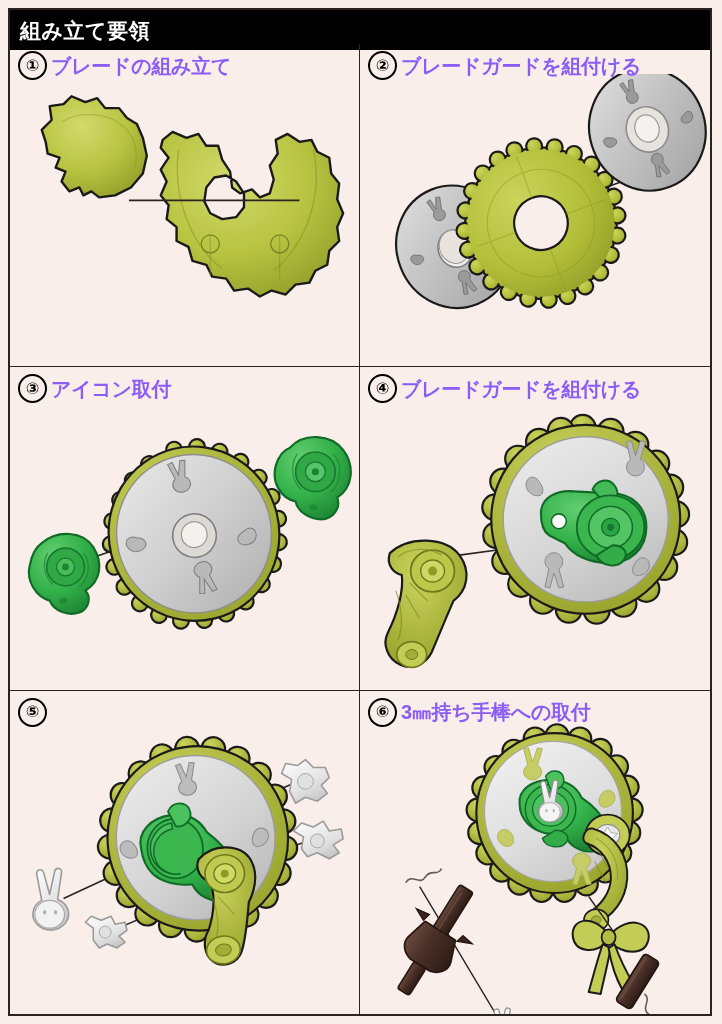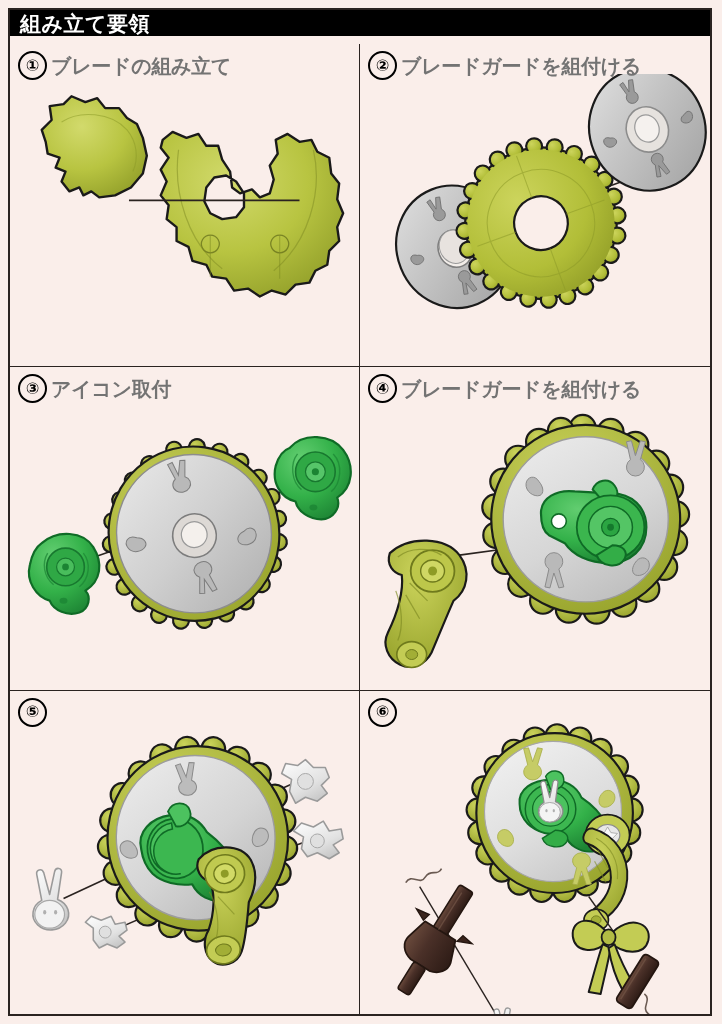--- a/index.html
+++ b/index.html
@@ -12,21 +12,21 @@
   }
   .sheet{
     position:absolute;left:8px;top:8px;
     width:704px;height:1008px;
     background:#faeeea;
     border:2px solid #2a2320;
     box-sizing:border-box;
   }
   .title-bar{
     position:absolute;left:0;top:0;
-    width:100%;height:26px;
+    width:100%;height:40px;
     background:#000000;
     box-sizing:border-box;
     display:flex;align-items:center;
   }
   .title-text{
     color:#ffffff;
     font-size:21px;
     font-weight:bold;
     letter-spacing:.5px;
     padding-left:10px;
@@ -61,21 +61,21 @@
   .step-num{
     flex:0 0 auto;
     width:25px;height:25px;
     border:2.4px solid #000;
     border-radius:50%;
     display:flex;align-items:center;justify-content:center;
     font-size:16px;font-weight:bold;color:#000;
     line-height:1;
   }
   .cell-title{
-    font-size:20px;font-weight:bold;color:#737373;
+    font-size:20px;font-weight:bold;color:#8b5cf6;
     line-height:1;white-space:nowrap;
     letter-spacing:-0.3px;
   }
   .art{
     position:absolute;left:0;top:30px;
     width:100%;height:calc(100% - 30px);
   }
   .art svg{display:block;width:100%;height:100%;}
 </style>
 </head>
@@ -538,20 +538,21 @@
                      L38,42 L26,38 L16,44 L10,32 Z" fill="url(#wht5)" stroke="#9a9a9a" stroke-width="1.6" stroke-linejoin="round"></path>
             <ellipse cx="26" cy="22" rx="8" ry="8" fill="#e0e0e0" stroke="#a8a8a8" stroke-width="1"></ellipse>
           </g>
         </svg>
       </div>
     </div>
 
     <div class="cell col2 row3">
       <div class="cell-head">
         <span class="step-num">⑥</span>
+        <span class="cell-title">3㎜持ち手棒への取付</span>
       </div>
       <div class="art">
         <svg viewBox="0 0 352 294" preserveAspectRatio="xMidYMid meet">
           <defs>
             <radialGradient id="grn6" cx="35%" cy="25%" r="80%">
               <stop offset="0%" stop-color="#62cd70"></stop>
               <stop offset="55%" stop-color="#33b149"></stop>
               <stop offset="100%" stop-color="#1d8434"></stop>
             </radialGradient>
             <linearGradient id="plate6" x1="0.2" y1="0" x2="0.8" y2="1">

